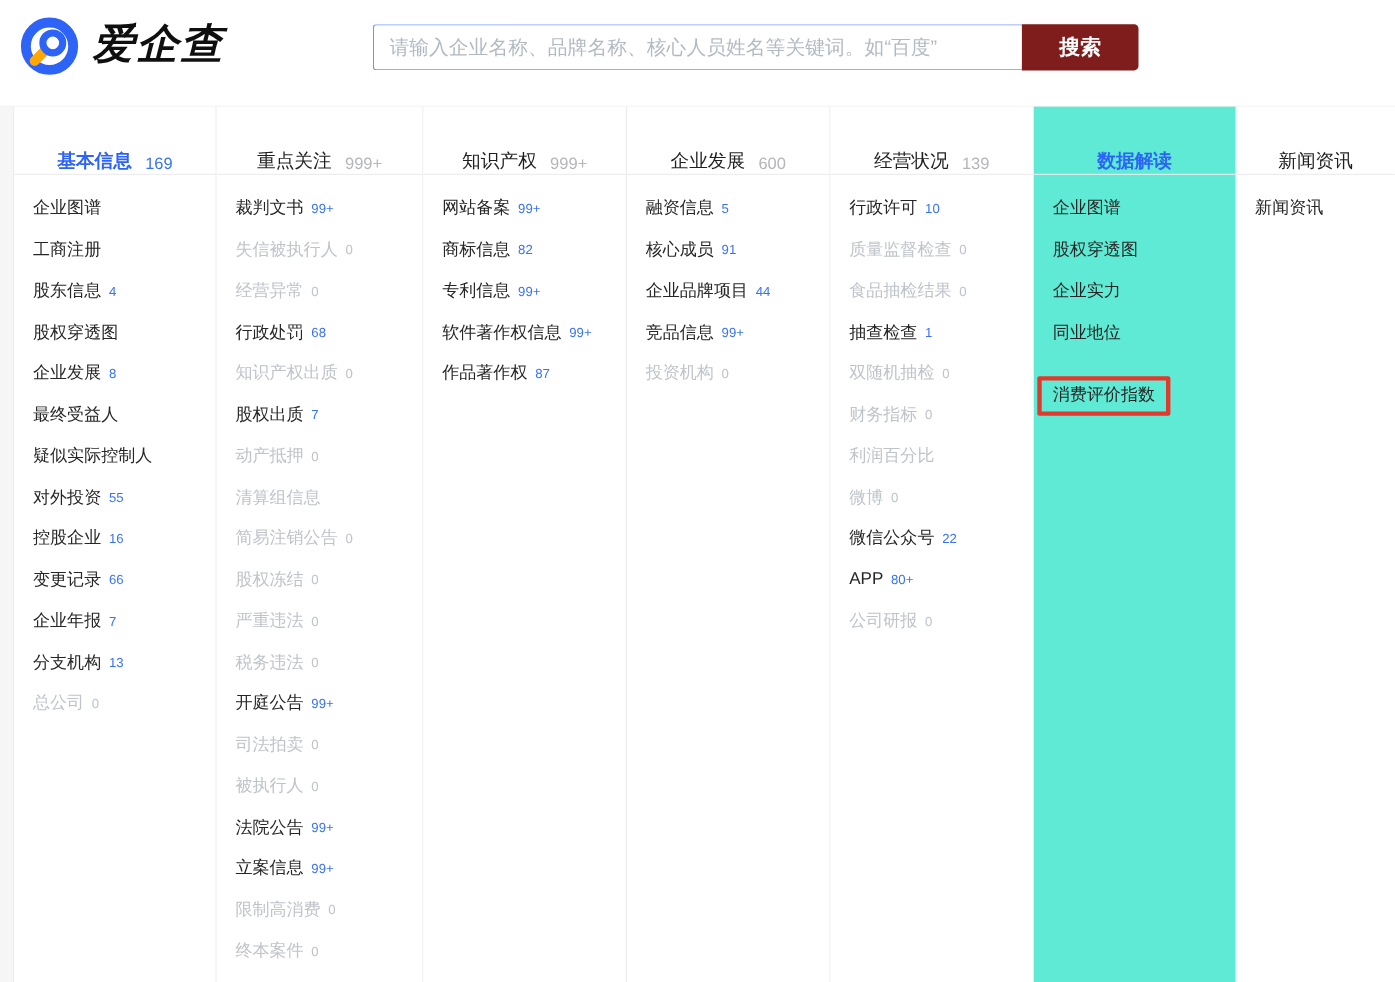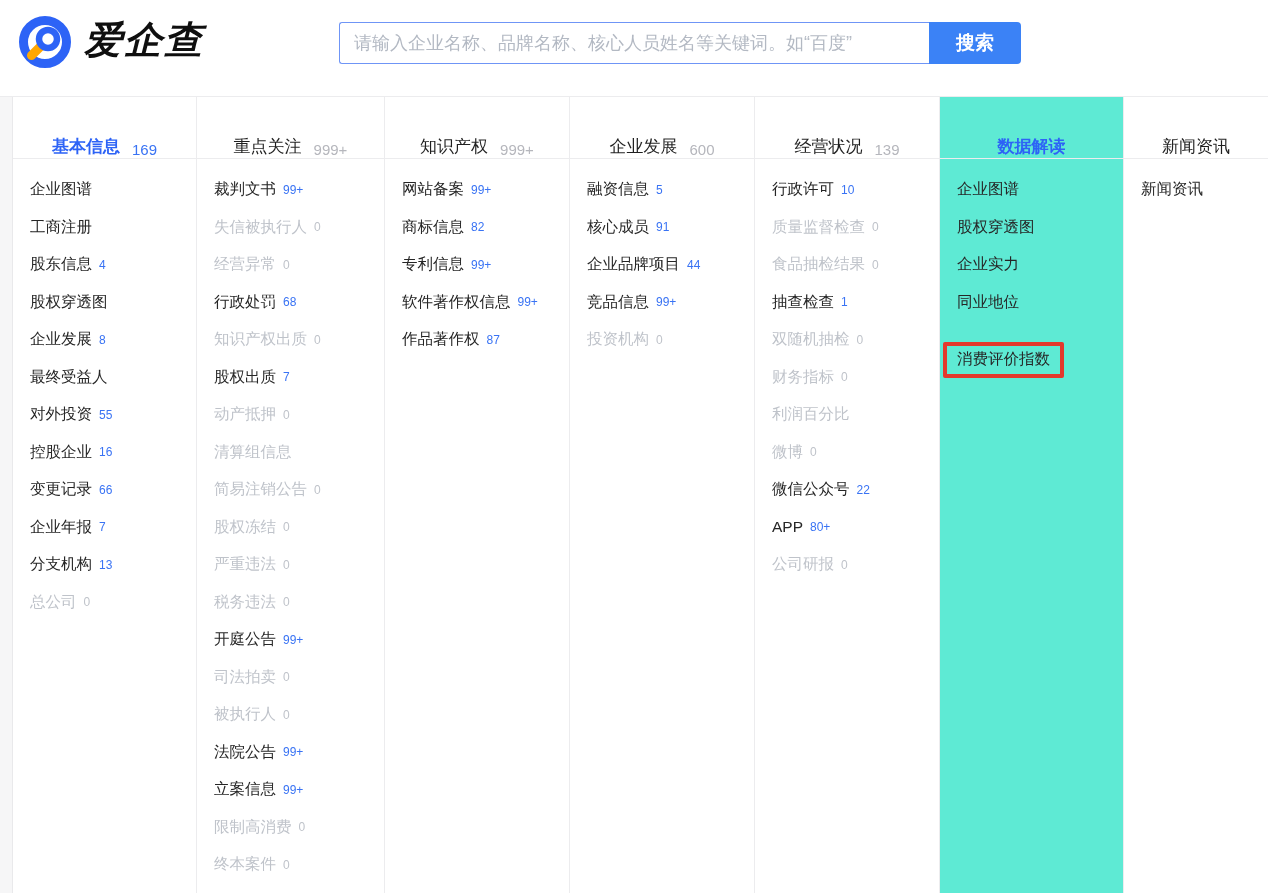--- a/index.html
+++ b/index.html
@@ -8,21 +8,21 @@
 
   
   .topbar { position: relative; height: 96px; background: #fff; }
   .logo { position: absolute; left: 18px; top: 15px; display: flex; align-items: flex-start; cursor: pointer; font-style: italic; }
   .logo-text { font-size: 38px; font-weight: bold; color: #0f0f0f; letter-spacing: 2px; margin-left: 12px; }
   .searchbox { position: absolute; left: 339px; top: 22px; display: flex; height: 42px; }
   .searchbox input { width: 590px; height: 42px; border: 1.5px solid #6f95f6; border-right: none;
     border-radius: 3px 0 0 3px; padding: 0 14px; font-size: 18px; color: #333; outline: none;
     font-family: inherit; }
   .searchbox input::placeholder { color: #b3b9c3; }
-  .search-btn { width: 92px; height: 42px; background: #3b82f6; color: #fff; border: none;
+  .search-btn { width: 106px; height: 42px; background: #7f1d1d; color: #fff; border: none;
     border-radius: 0 4px 4px 0; font-size: 19px; font-weight: bold; cursor: pointer; font-family: inherit; }
 
   
   .menu { display: flex; height: 797px; border-top: 1px solid #ececee; }
   .gutter { width: 13px; background: #f6f6f7; border-right: 1px solid #e9e9eb; }
   .col { border-right: 1px solid #ececee; background: #fff; }
   .col:nth-child(2) { width: 184px; }
   .col:nth-child(3) { width: 188px; }
   .col:nth-child(4) { width: 185px; }
   .col:nth-child(5) { width: 185px; }
@@ -91,20 +91,23 @@
           <span class="label">股权穿透图</span>
         </div>
         <div class="item">
           <span class="label">企业发展</span>
           <span class="count">8</span>
         </div>
         <div class="item">
           <span class="label">最终受益人</span>
         </div>
         <div class="item">
+          <span class="label">疑似实际控制人</span>
+        </div>
+        <div class="item">
           <span class="label">对外投资</span>
           <span class="count">55</span>
         </div>
         <div class="item">
           <span class="label">控股企业</span>
           <span class="count">16</span>
         </div>
         <div class="item">
           <span class="label">变更记录</span>
           <span class="count">66</span>

